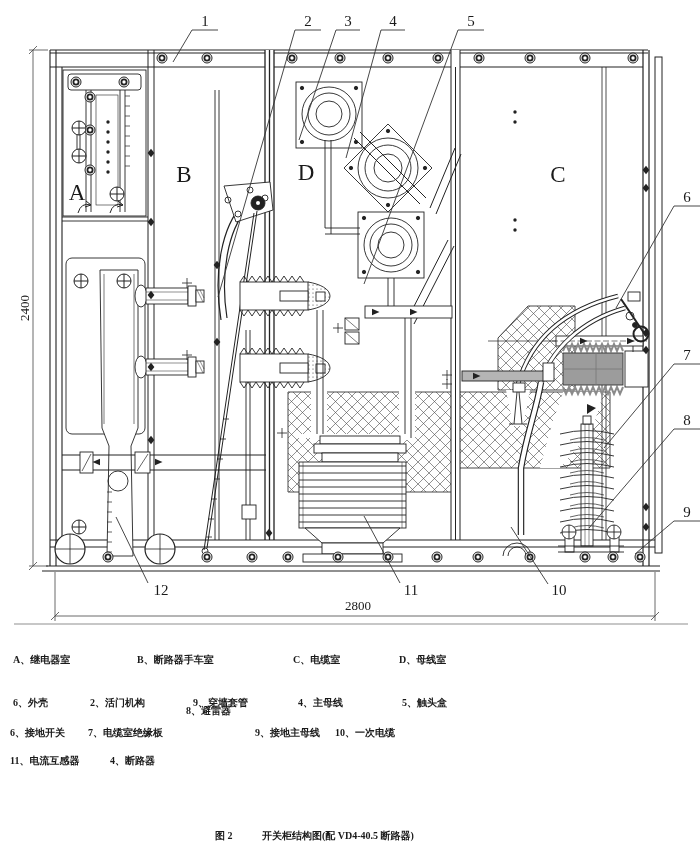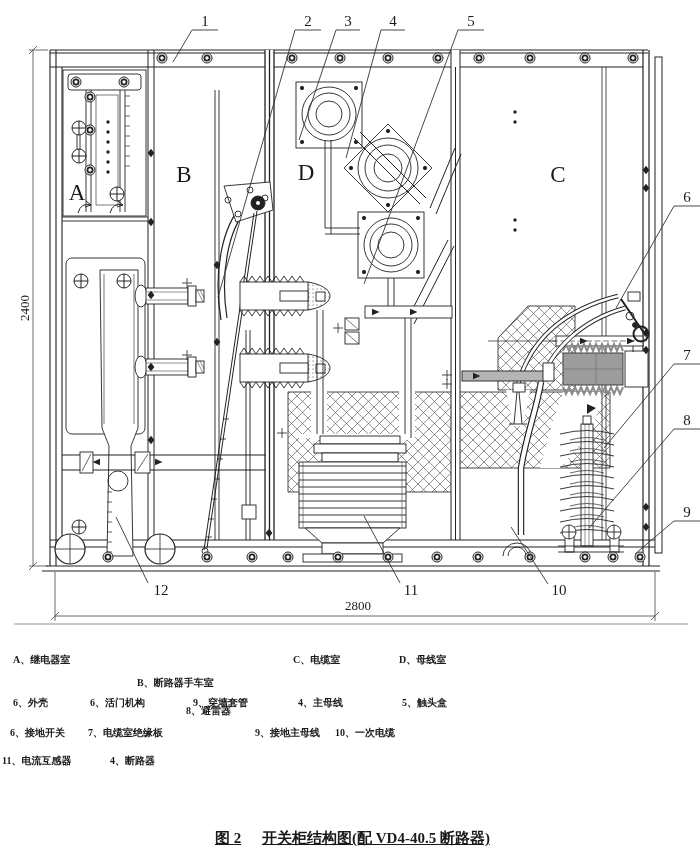--- a/index.html
+++ b/index.html
@@ -3,21 +3,21 @@
 <meta charset="utf-8">
 <style>
   html,body{margin:0;padding:0;background:#fff;}
   #page{position:relative;width:700px;height:864px;background:#fff;overflow:hidden;
         font-family:"Liberation Serif","DejaVu Serif",serif;color:#1a1a1a;}
   svg text{font-family:"Liberation Serif","DejaVu Serif",serif;fill:#1a1a1a;}
   .num{font-size:15px;text-anchor:middle;}
   .ltr{font-size:23px;text-anchor:middle;}
   .dimt{font-size:13px;text-anchor:middle;}
   .legend-item{position:absolute;font-size:10px;font-weight:bold;white-space:nowrap;}
-  .cap{position:absolute;font-size:15px;font-weight:bold;white-space:nowrap;text-decoration:underline;}
+  .cap{position:absolute;font-size:10px;font-weight:bold;white-space:nowrap;}
 </style>
 </head>
 <body>
 
 <div id="page">
 
 <svg width="700" height="640" viewBox="0 0 700 640">
   <defs>
     <pattern id="xh" width="11" height="11" patternUnits="userSpaceOnUse">
       <path d="M0 0L11 11M11 0L0 11" stroke="#4a4a4a" stroke-width="0.6" fill="none"></path>
@@ -405,37 +405,37 @@
     <text class="num" x="687" y="517">9</text>
     <text class="num" x="559" y="595">10</text>
     <text class="num" x="411" y="595">11</text>
     <text class="num" x="161" y="595">12</text>
   </g>
 </svg>
 
 
 <div>
   <span class="legend-item" style="left:13px;top:653px">A、继电器室</span>
-  <span class="legend-item" style="left:137px;top:676px">B、断路器手车室</span>
+  <span class="legend-item" style="left:137px;top:653px">B、断路器手车室</span>
   <span class="legend-item" style="left:293px;top:653px">C、电缆室</span>
   <span class="legend-item" style="left:399px;top:653px">D、母线室</span>
 
   <span class="legend-item" style="left:13px;top:696px">6、外壳</span>
-  <span class="legend-item" style="left:90px;top:696px">6、活门机构</span>
+  <span class="legend-item" style="left:90px;top:696px">2、活门机构</span>
   <span class="legend-item" style="left:193px;top:696px">9、穿墙套管</span>
   <span class="legend-item" style="left:298px;top:696px">4、主母线</span>
   <span class="legend-item" style="left:402px;top:696px">5、触头盒</span>
 
   <span class="legend-item" style="left:10px;top:726px">6、接地开关</span>
   <span class="legend-item" style="left:88px;top:726px">7、电缆室绝缘板</span>
   <span class="legend-item" style="left:186px;top:704px">8、避雷器</span>
   <span class="legend-item" style="left:255px;top:726px">9、接地主母线</span>
   <span class="legend-item" style="left:335px;top:726px">10、一次电缆</span>
 
-  <span class="legend-item" style="left:2px;top:754px">11、电流互感器</span>
+  <span class="legend-item" style="left:10px;top:754px">11、电流互感器</span>
   <span class="legend-item" style="left:110px;top:754px">4、断路器</span>
 </div>
 
 
 <div>
   <span class="cap" style="left:215px;top:829px">图 2</span>
   <span class="cap" style="left:262px;top:829px">开关柜结构图(配 VD4-40.5 断路器)</span>
 </div>
 
 </div>

